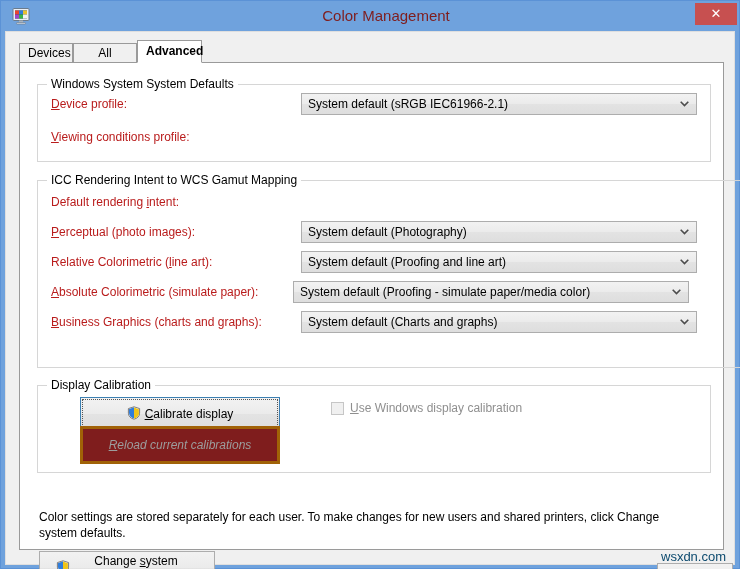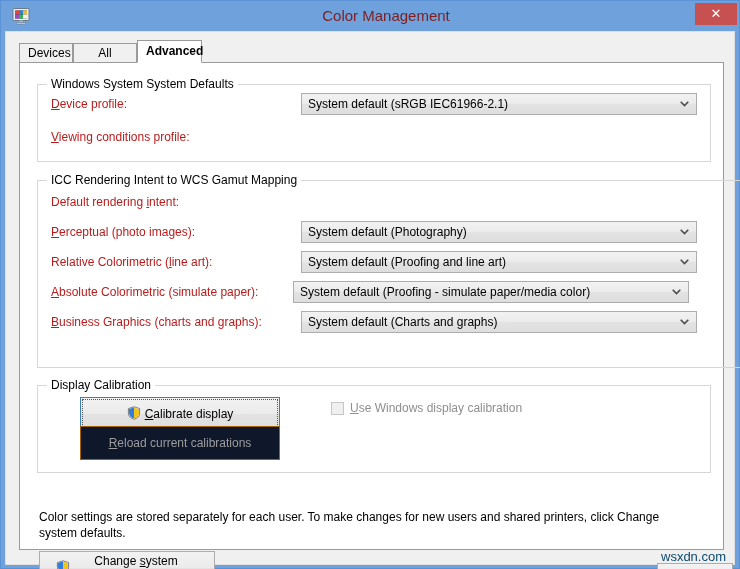--- a/index.html
+++ b/index.html
@@ -163,22 +163,23 @@
     padding: 16px;
     font-family: "Liberation Sans", sans-serif;
   }
   .btn.focused {
     border: 1px solid #3c7fb1;
     outline: 1px dotted #555;
     outline-offset: -3px;
   }
   .btn.disabled {
     color: #9d9d9d;
-    background: #0f172a;
-    border: 1px solid #a16207;
+    background: #7f1d1d;
+    border: 3px solid #a16207;
+    font-style: italic;
   }
   .btn .shield { margin-right: 4px; display: inline-block; }
 
   
   #calib-checkbox-row {
     position: absolute;
     display: flex;
     align-items: center;
   }
   .checkbox-box {

